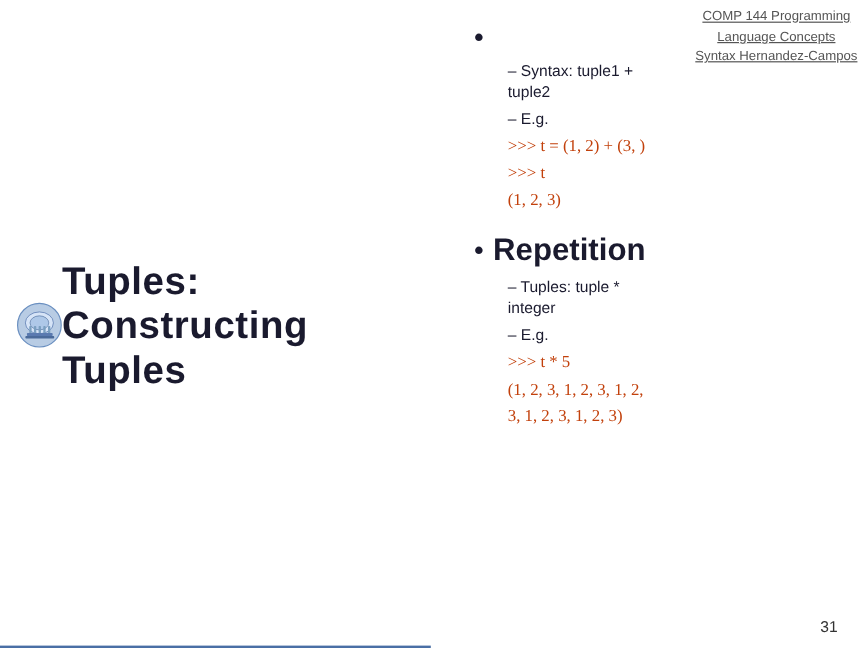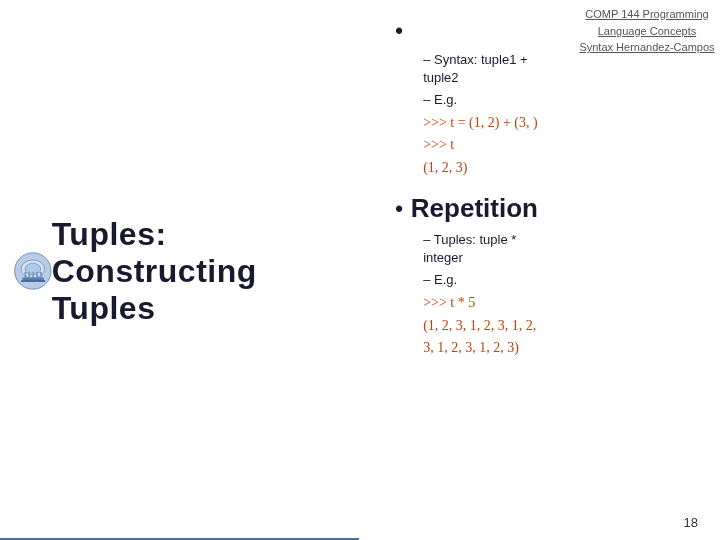--- a/index.html
+++ b/index.html
@@ -181,15 +181,15 @@
       </div>
     </div>
 
   </div>
 
   <div class="footer">
     <div>COMP 144 Programming Language Concepts</div>
     <div>Syntax Hernandez-Campos</div>
   </div>
 
-  <div class="page-num">18</div>
+  <div class="page-num">31</div>
 
 </div>
 
 </body></html>

